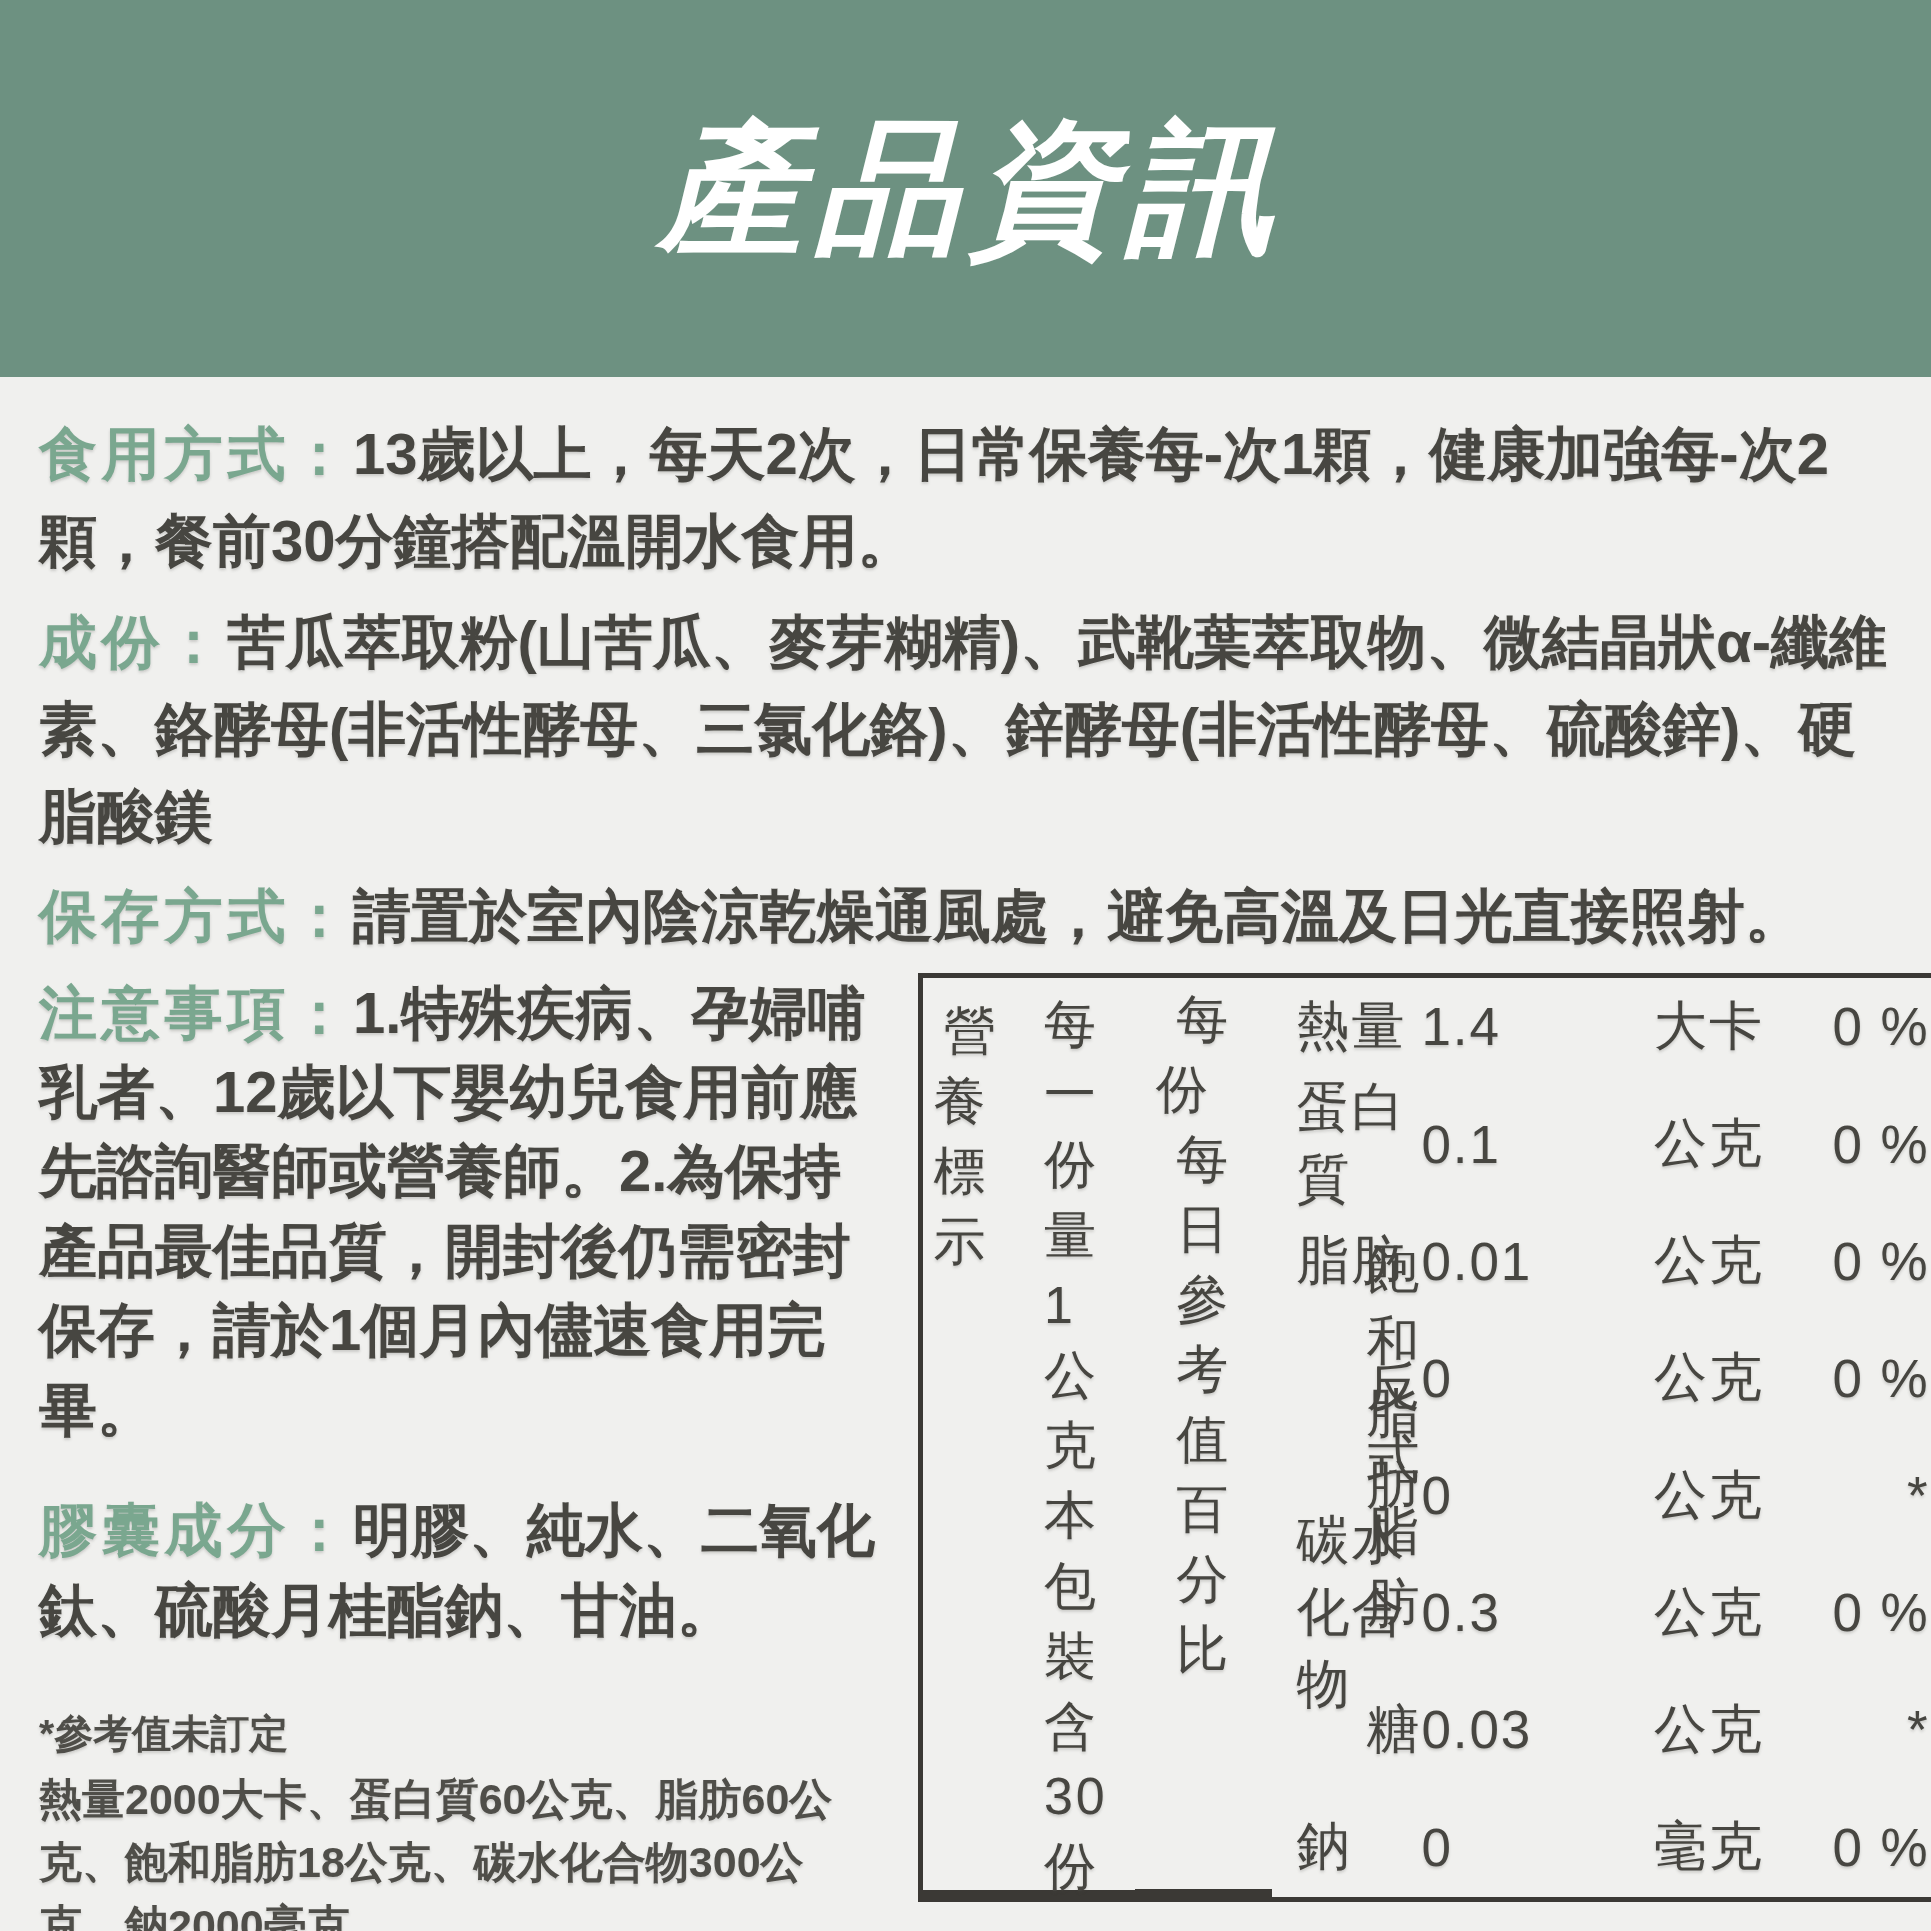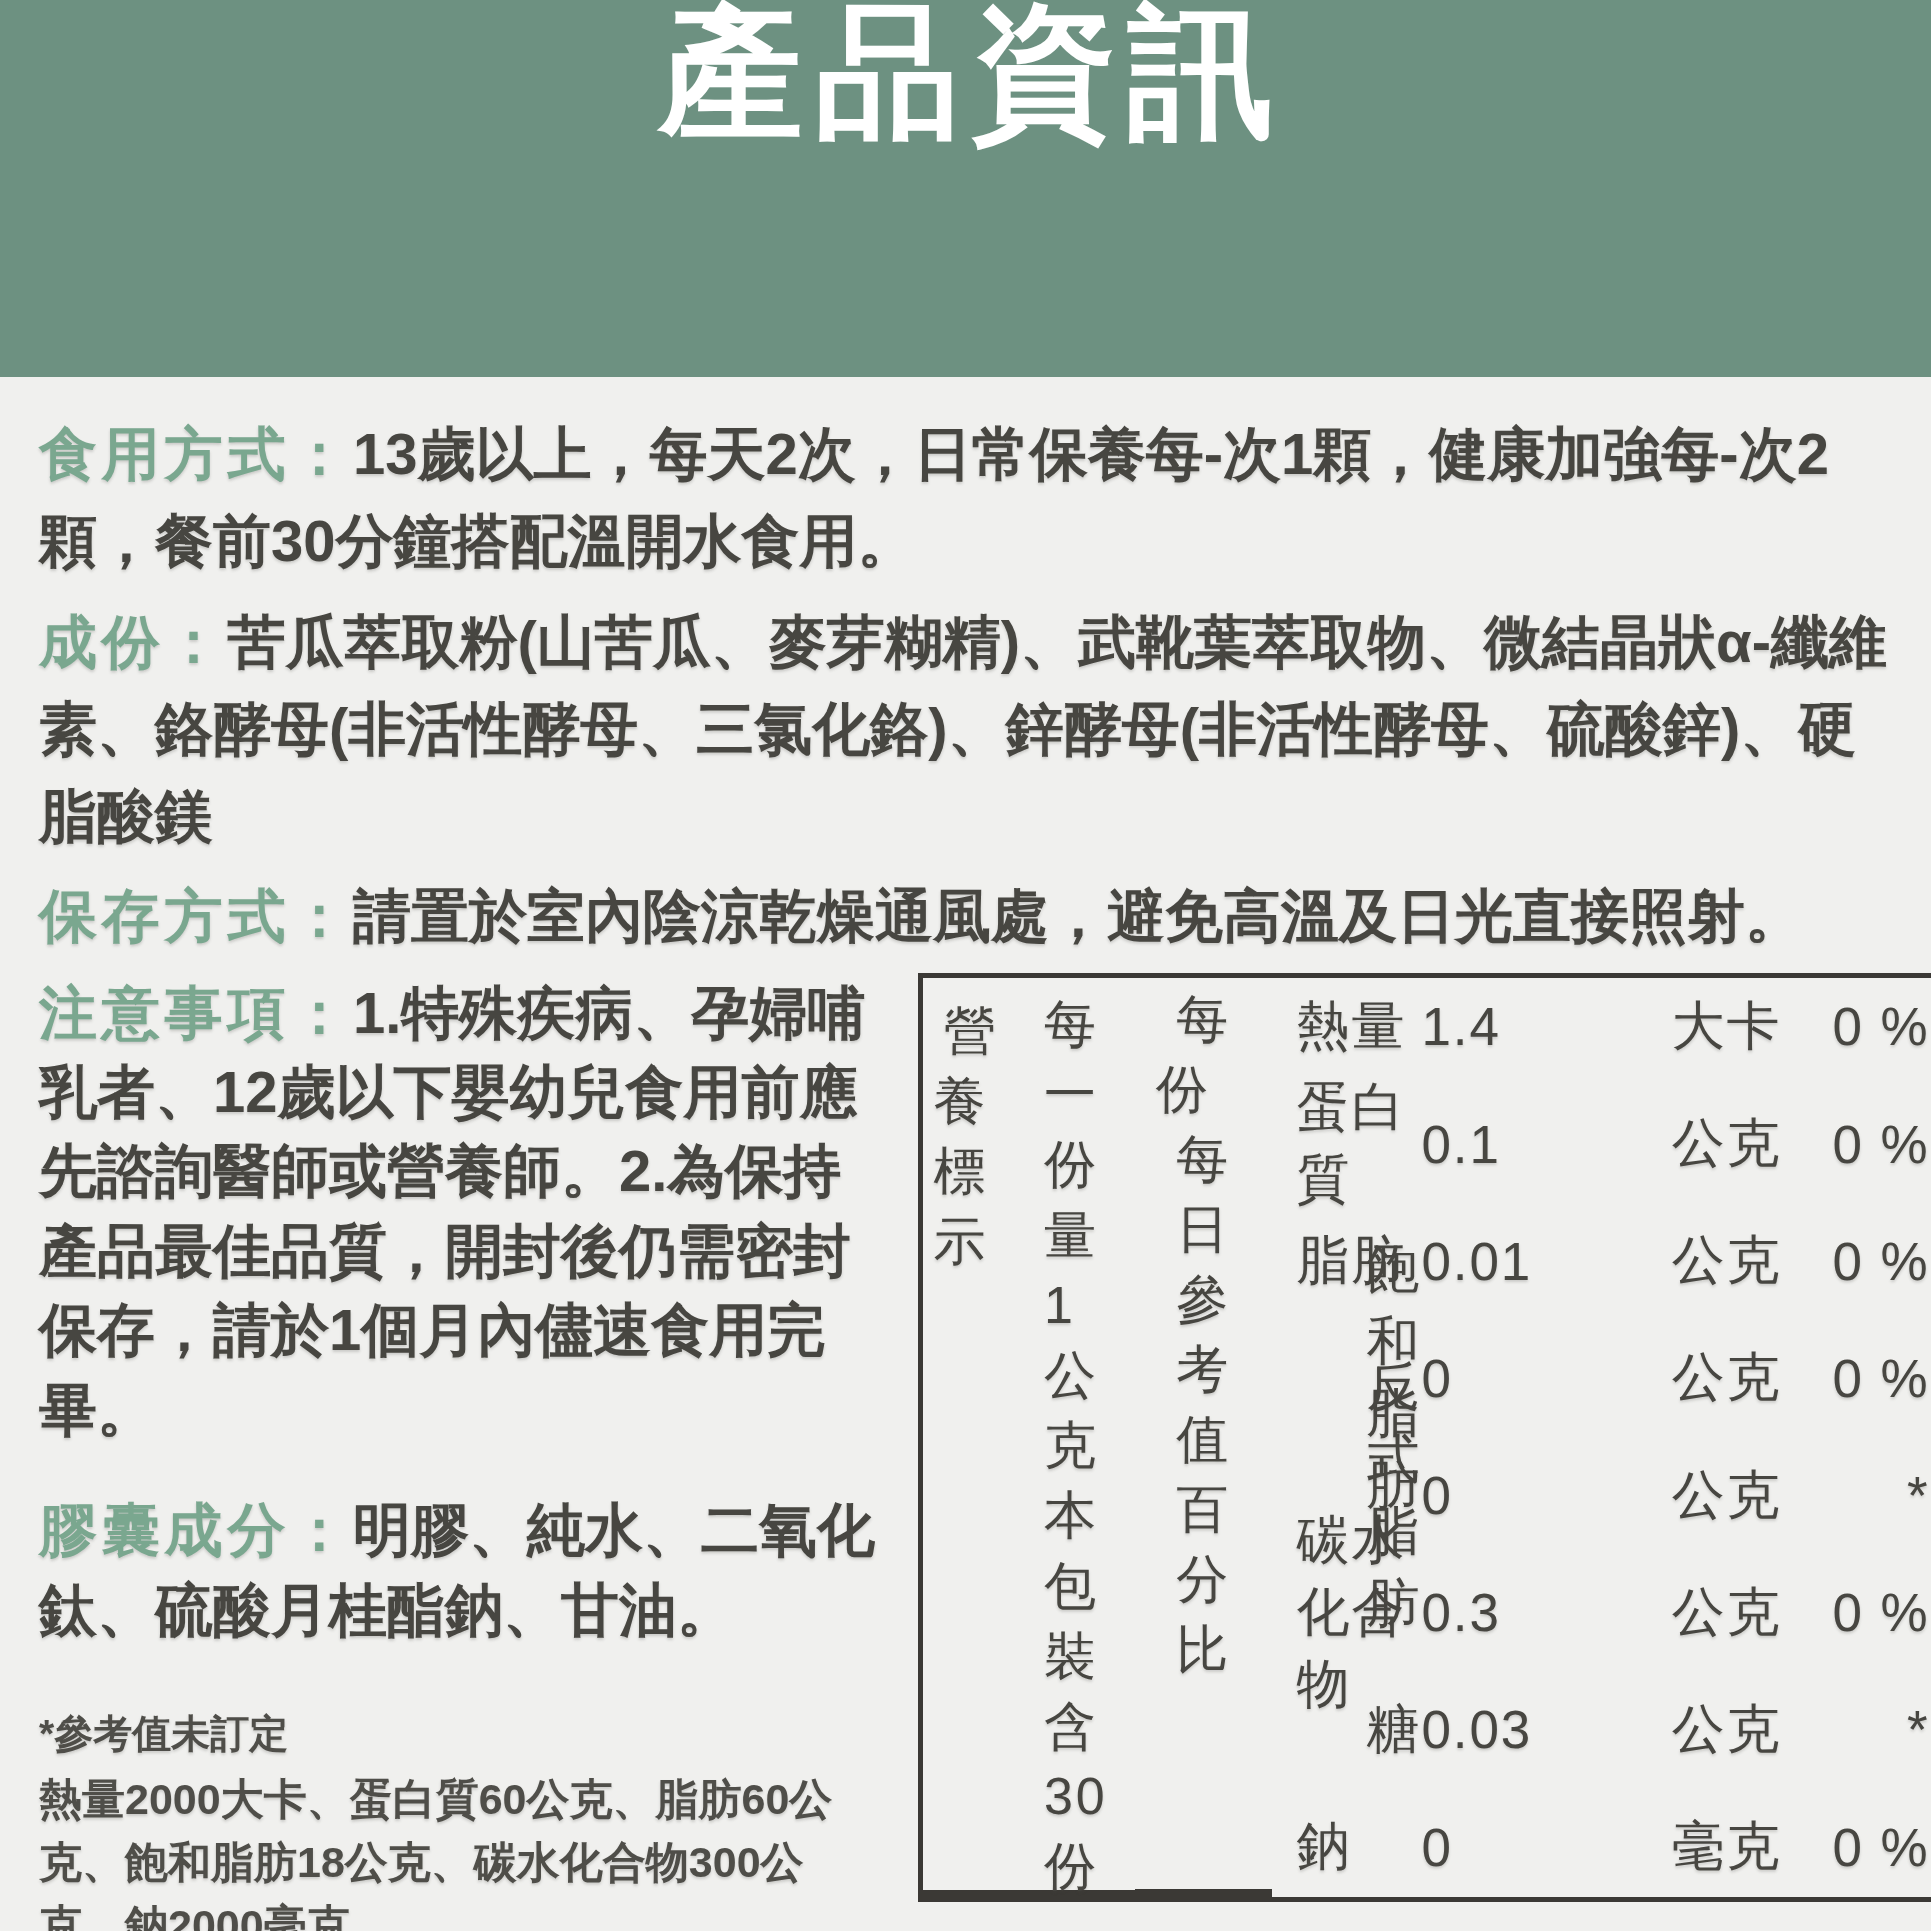--- a/index.html
+++ b/index.html
@@ -10,21 +10,21 @@
   html,body{width:1931px;height:1931px;overflow:hidden;}
   body{
     background:var(--bg);
     font-family:"Liberation Sans","DejaVu Sans",sans-serif;
     color:var(--ink);
   }
   .page{width:1931px;height:1931px;display:flex;flex-direction:column;}
   
   .band{
     height:377px;flex:0 0 377px;background:var(--band);
-    display:flex;align-items:flex-start;justify-content:center;
+    display:flex;align-items:center;justify-content:center;font-style:italic;
   }
   .band h1{
     color:var(--white);font-size:145px;font-weight:700;
     letter-spacing:11.6px;text-indent:11.6px;line-height:1;
   }
   
   .main{
     flex:1;padding:33px 34px 0 39px;
     text-shadow:0 1.9px 2.9px rgba(70,70,64,.22);
   }
@@ -68,21 +68,21 @@
   }
   .nt-cols .c1{margin-right:41px;}
   .nt-body{padding:15.4px 21px 15.4px 25px;flex:1;display:flex;flex-direction:column;justify-content:space-between;}
   .nt-row{
     display:flex;align-items:center;height:68px;
     font-size:53px;font-weight:500;letter-spacing:1.9px;
   }
   .nt-row .n{flex:1;text-align:left;}
   .nt-row.indent .n{padding-left:70px;}
   .nt-row .v{width:188px;text-align:left;}
-  .nt-row .u{width:145px;text-align:right;margin-left:27px;}
+  .nt-row .u{width:145px;text-align:center;margin-left:27px;}
   .nt-row .p{width:179px;text-align:right;padding-right:31px;}
 </style>
 </head>
 <body>
 
 <div class="page">
 
   <header class="band">
     <h1>產品資訊</h1>
   </header>

